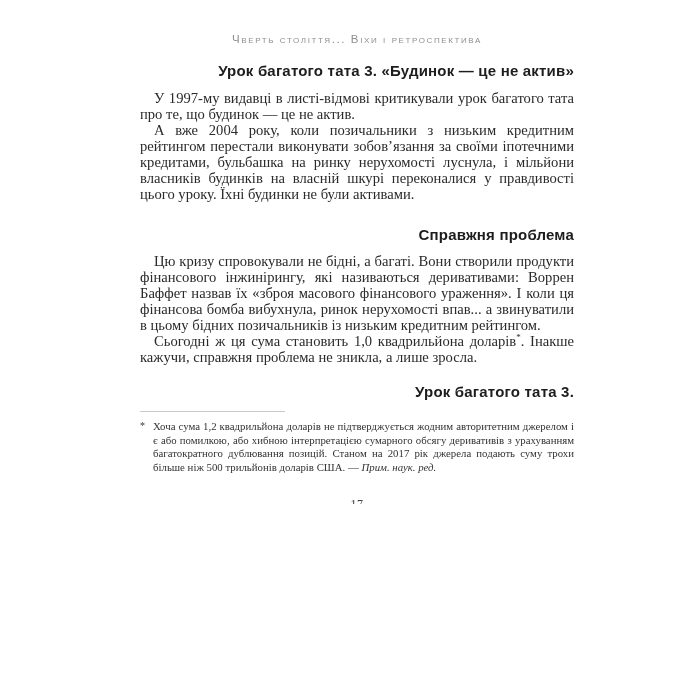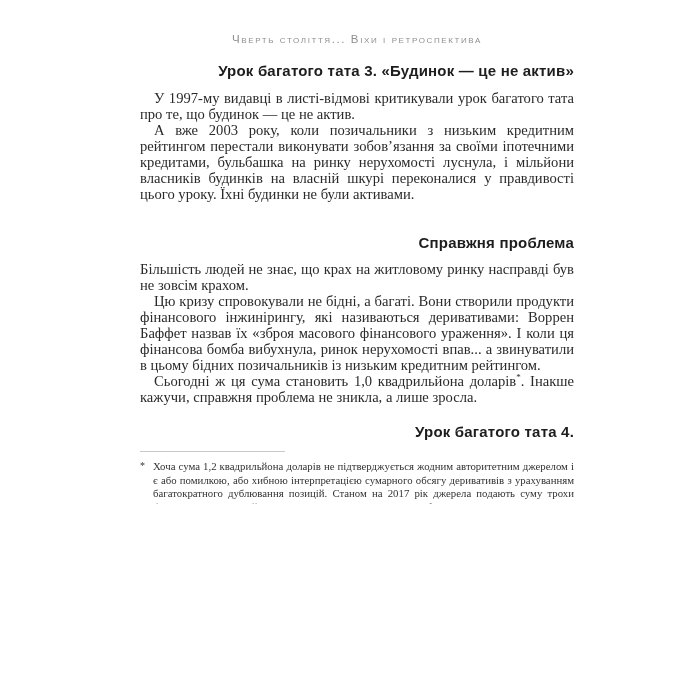--- a/index.html
+++ b/index.html
@@ -27,21 +27,21 @@
   }
   h1.lesson-heading, h2.sub-heading, h2.lesson-heading {
     font-family:"Liberation Sans", sans-serif;
     font-weight:bold;
     font-size:15px;
     color:#1d1d1d;
     text-align:right;
     letter-spacing:0.2px;
   }
   h1.lesson-heading { margin:17px 0 11px 0; }
-  h2.sub-heading    { margin:32px 0 10px 0; }
+  h2.sub-heading    { margin:24px 0 10px 0; }
   h2.lesson-heading { margin:17px 0 8px 0; line-height:20px; }
   .body-text { font-size:14.6px; line-height:16px; text-align:justify; }
   .body-text p { margin:0; }
   .body-text p.indent { text-indent:14px; }
   sup.fn-ref {
     font-size:9px;
     line-height:0;
     vertical-align:super;
   }
   .footnote {
@@ -79,32 +79,31 @@
 
 <div class="page">
   <div class="column">
 
     <div class="running-head">Чверть століття... Віхи і ретроспектива</div>
 
     <h1 class="lesson-heading">Урок багатого тата 3. «Будинок — це не актив»</h1>
 
     <div class="body-text">
       <p class="indent">У 1997-му видавці в листі-відмові критикували урок багатого тата про те, що будинок — це не актив.</p>
-      <p class="indent">А вже 2003 року, коли позичальники з низьким кредитним рейтингом перестали виконувати зобов’язання за своїми іпотечними кредитами, бульбашка на ринку нерухомості луснула, і мільйони власників будинків на власній шкурі переконалися у правдивості цього уроку. Їхні будинки не були активами.</p>
+      <p class="indent">А вже 2004 року, коли позичальники з низьким кредитним рейтингом перестали виконувати зобов’язання за своїми іпотечними кредитами, бульбашка на ринку нерухомості луснула, і мільйони власників будинків на власній шкурі переконалися у правдивості цього уроку. Їхні будинки не були активами.</p>
     </div>
 
     <h2 class="sub-heading">Справжня проблема</h2>
 
     <div class="body-text">
-      <p>Більшість людей не знає, що крах на житловому ринку насправді був не зовсім крахом.</p>
       <p class="indent">Цю кризу спровокували не бідні, а багаті. Вони створили продукти фінансового інжинірингу, які називаються деривативами: Воррен Баффет назвав їх «зброя масового фінансового ураження». І коли ця фінансова бомба вибухнула, ринок нерухомості впав... а звинуватили в цьому бідних позичальників із низьким кредитним рейтингом.</p>
       <p class="indent"><span>Сьогодні ж ця сума становить 1,0 квадрильйона доларів</span><sup class="fn-ref">*</sup><span>. Інакше кажучи, справжня проблема не зникла, а лише зросла.</span></p>
     </div>
 
-    <h2 class="lesson-heading"><span>Урок багатого тата 4.</span><br></h2>
+    <h2 class="lesson-heading"><span>Урок багатого тата 3.</span><br></h2>
 
 
     <div class="footnote">
       <div class="footnote-rule"></div>
       <div class="footnote-body"><span class="fn-marker">*</span><span>Хоча сума 1,2 квадрильйона доларів не підтверджується жодним авторитетним джерелом і є або помилкою, або хибною інтерпретацією сумарного обсягу деривативів з урахуванням багатократного дублювання позицій. Станом на 2017 рік джерела подають суму трохи більше ніж 500 трильйонів доларів США. — </span><em>Прим. наук. ред.</em></div>
     </div>
 
     <div class="page-number">17</div>
 
   </div>

